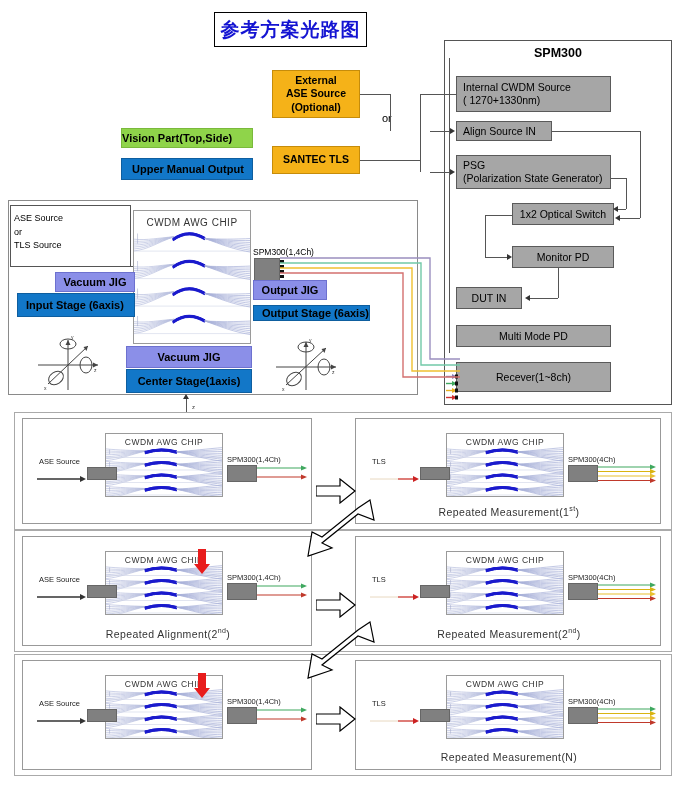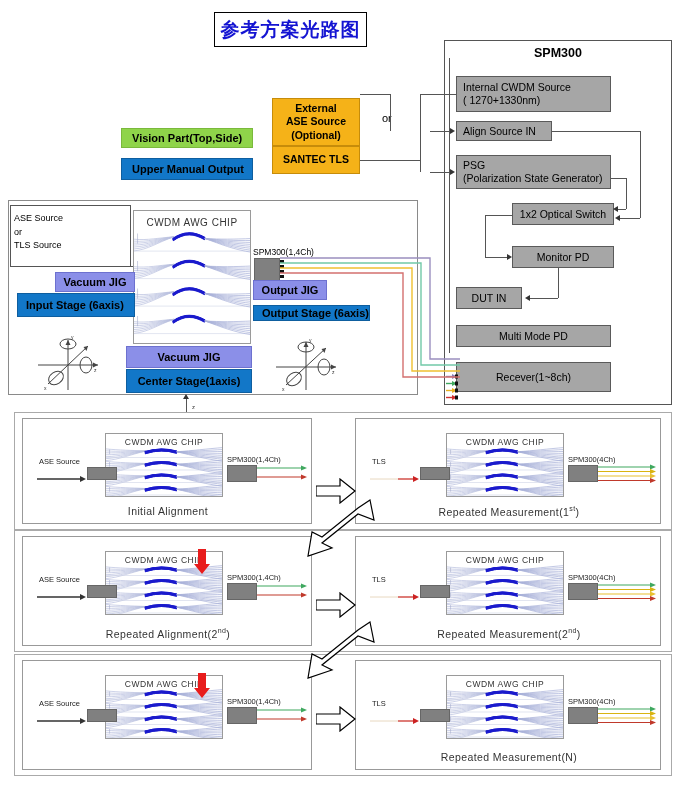--- a/index.html
+++ b/index.html
@@ -33,21 +33,21 @@
 
   .orange-box {
     background:#f5b218; border:1px solid #c68c0a;
     color:#000; font-size:10.5px; font-weight:bold;
     display:flex; align-items:center; justify-content:center;
     text-align:center; line-height:1.3;
   }
   .green-box {
     background:#8fd44a; border:1px solid #7ab93c;
     color:#000; font-size:11px; font-weight:bold;
-    display:flex; align-items:center; padding-left:10px;
+    display:flex; align-items:center; 
   }
   .blue-box {
     background:#1277c8; border:1px solid #0e5e9f;
     color:#000; font-size:11px; font-weight:bold;
     display:flex; align-items:center; padding-left:10px;
   }
   .purple-box {
     background:#8b8fe8; border:1px solid #6d71cf;
     color:#000; font-size:11px; font-weight:bold;
     display:flex; align-items:center; justify-content:center;
@@ -185,21 +185,21 @@
 
 <div class="abs hline" style="left:485px; top:215px; width:27px;"></div>
 <div class="abs vline" style="left:485px; top:215px; height:42px;"></div>
 <div class="abs hline" style="left:485px; top:257px; width:22px;"></div>
 <div class="abs ah-r" style="left:507px; top:253.5px;"></div>
 
 <div class="abs vline" style="left:558px; top:268px; height:30px;"></div>
 <div class="abs hline" style="left:530px; top:298px; width:28px;"></div>
 <div class="abs ah-l" style="left:525px; top:294.5px;"></div>
 
-<div class="abs orange-box" style="left:272px; top:70px; width:88px; height:48px;margin-top:28px;">
+<div class="abs orange-box" style="left:272px; top:70px; width:88px; height:48px;">
   <div>
     <div>External</div>
     <div>ASE Source</div>
     <div>(Optional)</div>
   </div>
 </div>
 <div class="abs orange-box" style="left:272px; top:146px; width:88px; height:28px;">
   <span>SANTEC TLS</span>
 </div>
 <div class="abs" style="left:382px; top:112px; font-size:11px; color:#000;">or</div>
@@ -549,21 +549,20 @@
       </svg></div>
     <div class="abs connector-stub" style="left: 64px; top: 47.68px; width: 30px; height: 13px;"></div>
     <div class="abs" style="left: 204px; top: 35.68px; font-size: 7.5px; color: rgb(34, 34, 34); white-space: nowrap;">SPM300(1,4Ch)</div>
     <div class="abs connector-stub" style="left: 204px; top: 45.68px; width: 30px; height: 17px;"></div>
     <div class="abs" style="left: 234px; top: 44.68px; width: 50px; height: 20px;"><svg width="50" height="20" viewBox="0 0 50 20">
         <line x1="0" y1="4" x2="44" y2="4" stroke="#3fa85f" stroke-width="1.1"></line>
            <polygon points="44,1.4 50,4 44,6.6" fill="#3fa85f"></polygon>
         <line x1="0" y1="13" x2="44" y2="13" stroke="#c0392b" stroke-width="1.1"></line>
            <polygon points="44,10.4 50,13 44,15.6" fill="#c0392b"></polygon>
       </svg></div>
-    <div class="abs panel-cap" style="left: 0px; top: 86px; width: 290px;"><span>Initial Alignment</span></div>
   </div>
 <div class="abs panel" id="panel-1" style="left:355px; top:418px; width:306px; height:106px;">
     <div class="abs chip" style="left: 90px; top: 14px; width: 118px; height: 64px;">
       <div class="chip-title" style="margin-top: 3px; font-size: 8.5px;">CWDM AWG CHIP</div>
       <svg width="118" height="50" viewBox="0 0 118 50" style="display: block;">
         <g>
           <path d="M0,1.8999999999999995 C 14.16,3.25 23.6,3.25 40.120000000000005,4" fill="none" stroke="#b8bede" stroke-width="0.7"></path>
           <path d="M0,3.8499999999999996 C 14.16,4.75 23.6,4 40.120000000000005,4" fill="none" stroke="#b8bede" stroke-width="0.7"></path>
           <path d="M0,5.8 C 14.16,6.25 23.6,4.75 40.120000000000005,4" fill="none" stroke="#b8bede" stroke-width="0.7"></path>
           <path d="M0,7.75 C 14.16,7.75 23.6,5.5 40.120000000000005,4" fill="none" stroke="#b8bede" stroke-width="0.7"></path>

